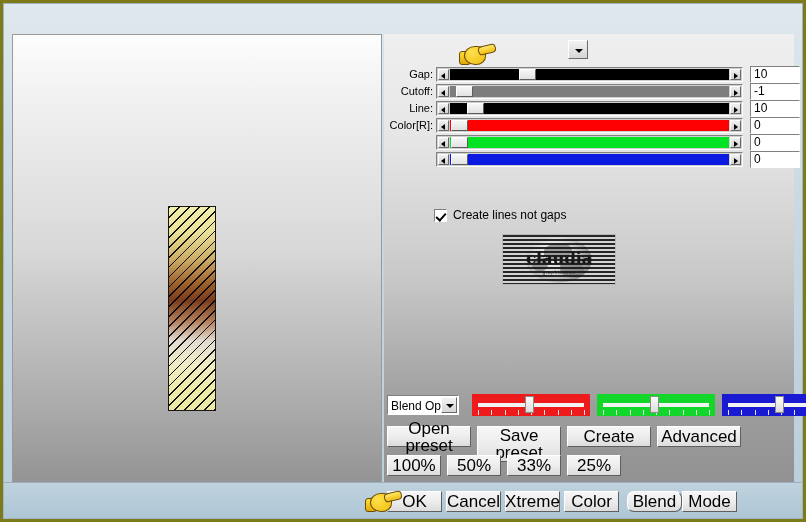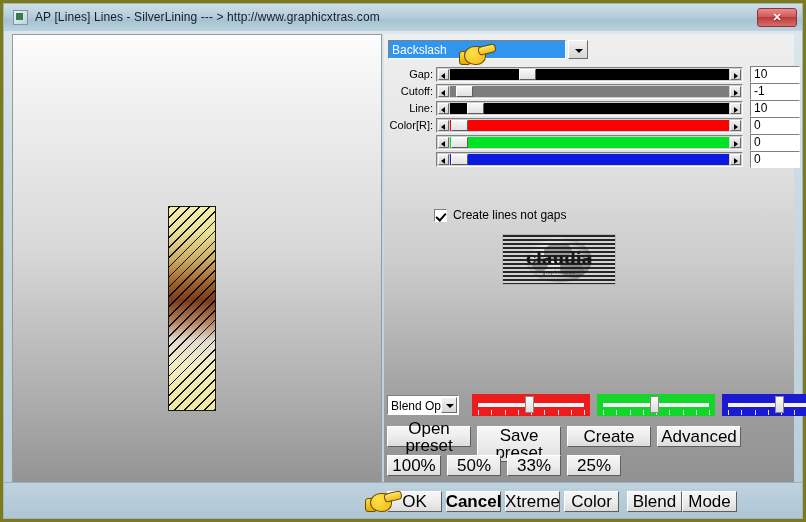--- a/index.html
+++ b/index.html
@@ -168,41 +168,33 @@
   #bottombar{position:absolute;left:0;bottom:0;width:798px;height:36px;
        background:linear-gradient(180deg,#bfd2de 0%,#aec6d5 100%);
        border-top:1px solid #9ab0bf;box-sizing:border-box;}
 </style>
 </head>
 <body>
 
 <div id="window">
  <div id="frame-inner">
 
-  <div id="titlebar">
-    <div id="title-icon"></div>
-    <div id="title-text">AP [Lines]  Lines - SilverLining    --- &gt; http://www.graphicxtras.com</div>
-    <div id="close-btn">✕</div>
-  </div>
 
   <div id="client">
 
    <div id="left-pane">
      <div id="swatch">
        <div id="swatch-grad"></div>
        <div id="swatch-lines"></div>
      </div>
    </div>
 
    <div id="right-pane">
 
      <div id="combo-main">
-       <div class="field">
-         <span>Backslash</span>
-       </div>
        <div class="arrow"></div>
      </div>
      <div class="hand" style="left:72px;top:8px;">
        <div class="cuff"></div>
             <div class="palm"></div>
             <div class="finger"></div>
      </div>
 
      <div id="slider-host">
             <div class="srow" style="top: 33px; width: 410px;">
@@ -347,24 +339,24 @@
 
      <div id="progress">
        <div class="fill" style="width: 100%; background: rgb(61, 158, 240);"></div>
      </div>
    </div>
   </div>
 
   <div id="bottombar">
     <div id="action-btn-host">
           <div class="btn" style="left: 383px; top: 8px; width: 55px; height: 21px;">OK</div>
-          <div class="btn" style="left: 442px; top: 8px; width: 55px; height: 21px; font-weight: bold;">Cancel</div>
+          <div class="btn" style="left: 442px; top: 8px; width: 55px; height: 21px;">Cancel</div>
           <div class="btn" style="left: 501px; top: 8px; width: 55px; height: 21px;">Xtreme</div>
           <div class="btn" style="left: 560px; top: 8px; width: 55px; height: 21px;">Color</div>
-          <div class="btn" style="left: 623px; top: 8px; width: 55px; height: 21px;">Blend</div>
+          <div class="btn" style="left: 623px; top: 8px; width: 55px; height: 21px; border-radius: 7px;">Blend</div>
           <div class="btn" style="left: 678px; top: 8px; width: 55px; height: 21px;">Mode</div>
         </div>
     <div class="hand" style="left:358px;top:6px;">
       <div class="cuff"></div>
           <div class="palm"></div>
           <div class="finger"></div>
     </div>
   </div>
 
  </div>

